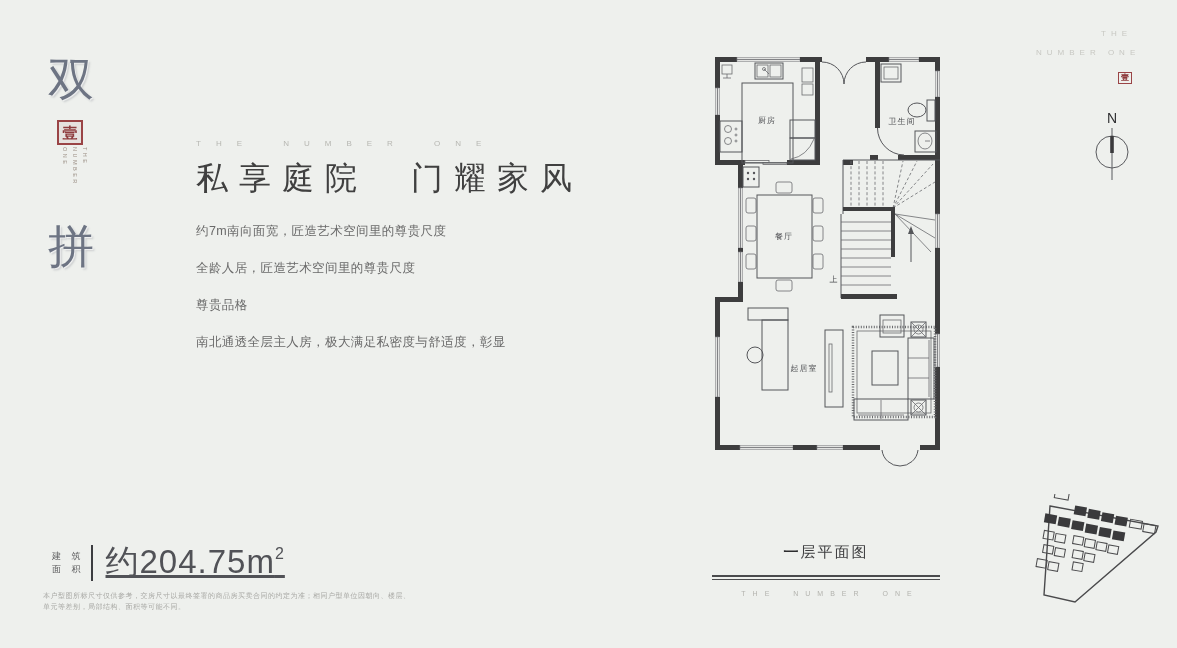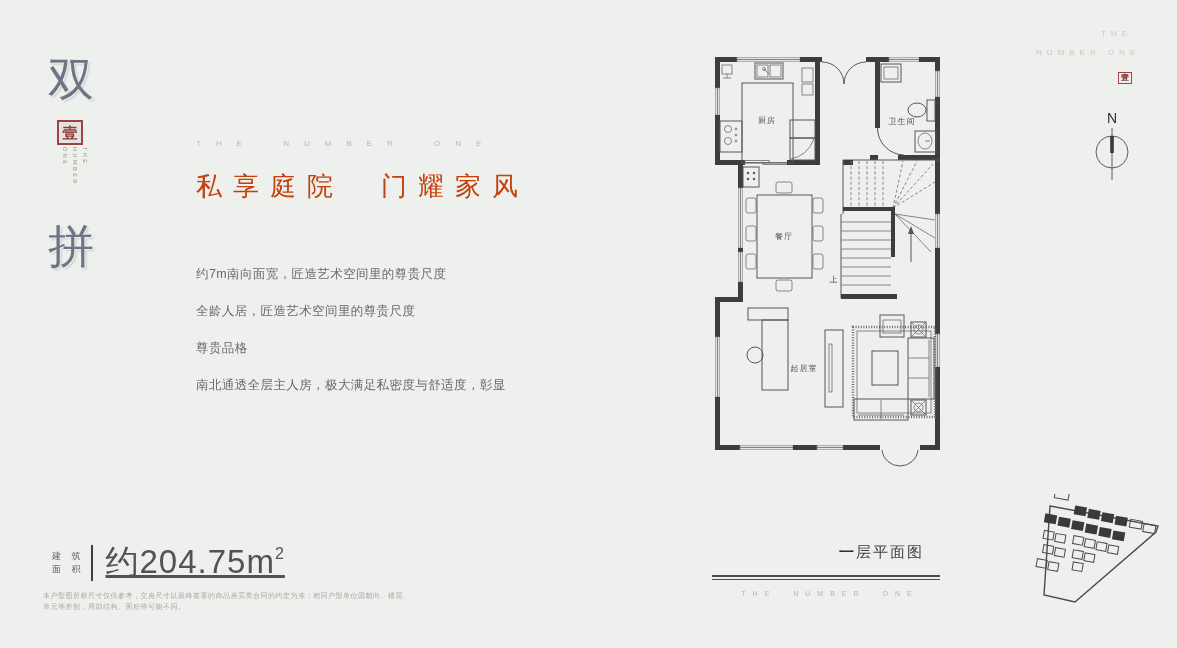--- a/index.html
+++ b/index.html
@@ -14,22 +14,22 @@
   .hero-char{font-size:46px;color:#6d7483;letter-spacing:0;line-height:1;
     text-shadow:1px 1px 1px rgba(255,255,255,.7),2px 2px 2px rgba(90,95,110,.25);}
   .seal{width:22px;height:21px;border:2px solid #9a4446;background:rgba(142,59,61,.08);
     display:flex;align-items:center;justify-content:center;}
   .seal-char{font-size:15px;line-height:1;color:#8e3b3d;font-weight:bold;}
   .vbrand{writing-mode:vertical-rl;font-size:5.5px;letter-spacing:2.5px;color:#9c9086;height:62px;line-height:10px;}
   .vbrand span{display:block;}
 
   
   .eyebrow{font-size:8px;letter-spacing:15px;word-spacing:9px;color:#b7b7b2;white-space:nowrap;}
-  .headline{margin-top:21px;font-size:26px;letter-spacing:11px;color:#c2410c;white-space:nowrap;}
-  .body-copy{margin-top:64px;}
+  .headline{margin-top:9px;font-size:32px;letter-spacing:11px;color:#404040;white-space:nowrap;}
+  .body-copy{margin-top:24px;}
   .body-copy p{margin:0 0 24px 0;font-size:12.5px;line-height:13px;letter-spacing:.4px;color:#6a6a6a;white-space:nowrap;}
 
   
   .area-row{display:flex;align-items:center;}
   .area-labels{font-size:9px;letter-spacing:4px;color:#58585a;line-height:13px;}
   .area-divider{width:2px;height:36px;background:#3c3d41;margin:0 13px 0 6px;}
   .area-value{font-size:33px;letter-spacing:1px;color:#515257;text-decoration:underline;}
   .area-value sup{font-size:16px;position:relative;top:-2px;}
 
   .disclaimer{font-size:7px;line-height:11px;letter-spacing:.5px;color:#a9a9a5;}
@@ -266,21 +266,21 @@
     <line class="thin" x1="155" y1="367" x2="201" y2="367"></line>
     <rect class="ln" x="169" y="303" width="26" height="34"></rect>
 
     <text class="rm" x="64" y="75" text-anchor="middle">厨房</text>
     <text class="rm" x="199" y="76" text-anchor="middle">卫生间</text>
     <text class="rm" x="81" y="191" text-anchor="middle">餐厅</text>
     <text class="rm" x="131" y="234" text-anchor="middle">上</text>
     <text class="rm" x="101" y="323" text-anchor="middle">起居室</text>
   </svg>
 
-  <div class="abs plan-caption" style="left:696px;top:543px;text-align:right;">
+  <div class="abs plan-caption" style="left:712px;top:543px;">
     <span class="b">一</span><span>层平面图</span>
   </div>
   <div class="abs plan-rule" style="left:712px;top:575px;">
     <div class="r1"></div>
       <div class="r2"></div>
   </div>
   <div class="abs plan-brand" style="left:712px;top:590px;">THE NUMBER ONE</div>
 
   <div class="abs tr-brand" style="left:1036px;top:24px;">
     <div>THE</div>

